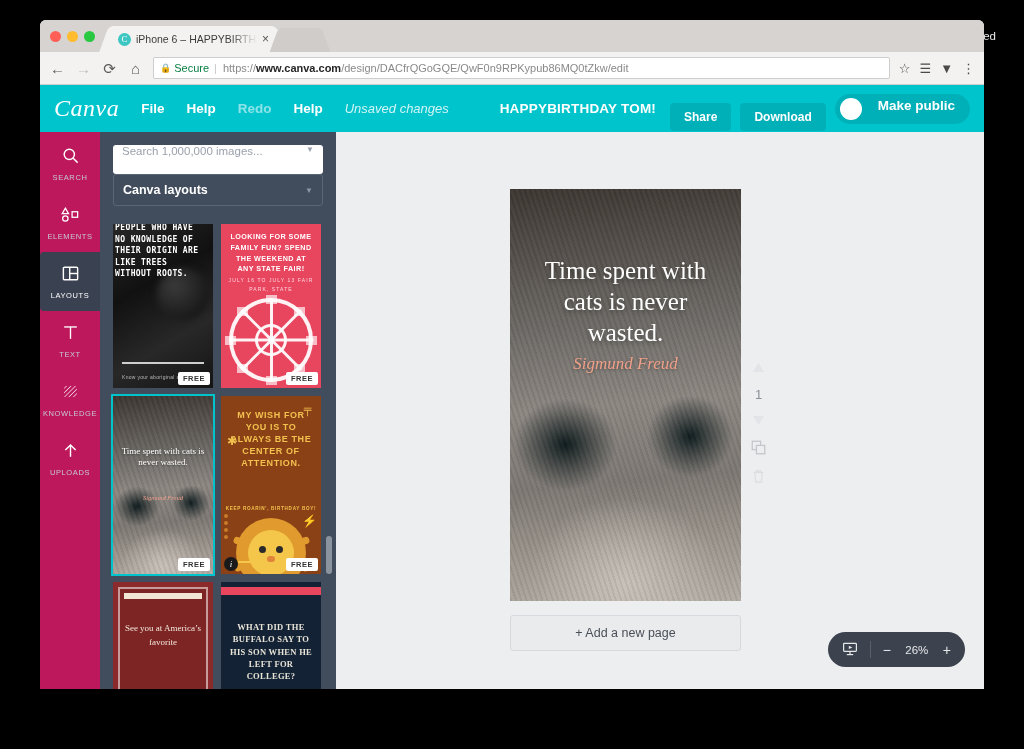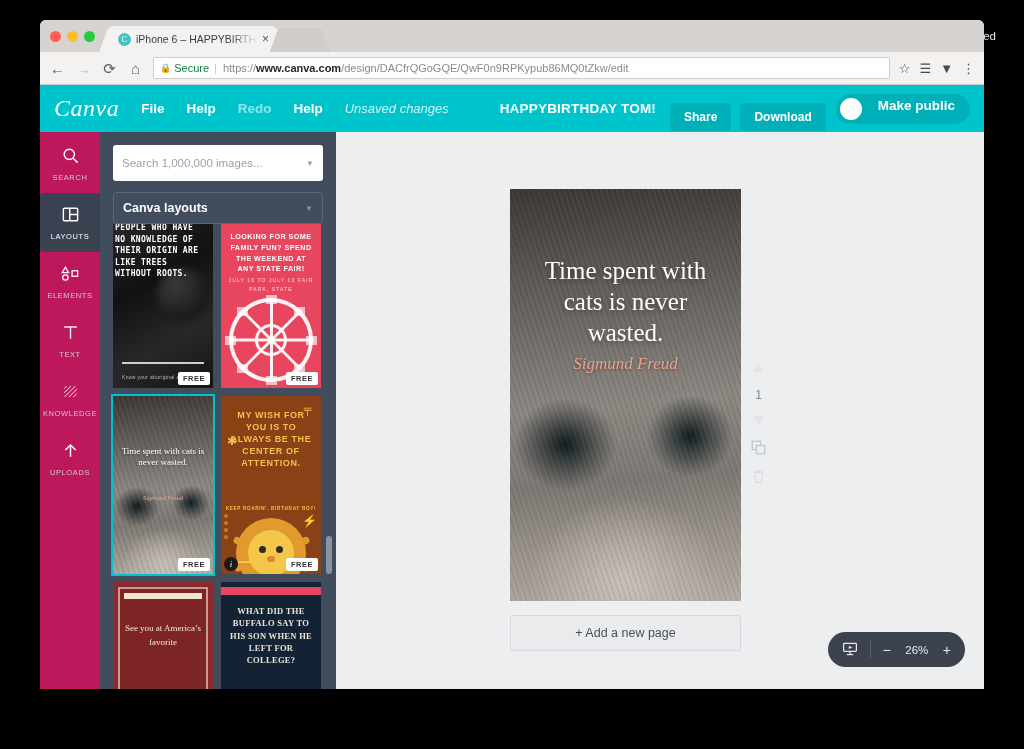--- a/index.html
+++ b/index.html
@@ -146,23 +146,22 @@
   }
   .rail-item.active .rail-label { color: #fff; }
 
   
   .panel {
     width: 236px; flex: 0 0 236px; background: #414c5c;
     position: relative; overflow: hidden;
   }
   .panel-top { padding: 13px 13px 0 13px; }
   .search-box {
-    height: 36px; background: #fff; border-radius: 3px;
-    display: flex; align-items: center; padding: 0 9px;
-    margin-bottom: 11px;
+    height: 29px; background: #fff; border-radius: 3px;
+    display: flex; align-items: flex-start; padding: 0 9px;
   }
   .search-box input {
     flex: 1; border: none; outline: none; font-size: 11.5px;
     color: #6b7280; font-family: inherit; background: transparent;
   }
   .search-box input::placeholder { color: #9aa1ac; }
   .caret { font-size: 8px; color: #9aa1ac; }
   .select-box {
     height: 32px; background: #414c5c; border: 1px solid #5a6676;
     border-radius: 3px; display: flex; align-items: center;
@@ -283,21 +282,21 @@
   .bolt { position:absolute; color:#f2c14e; font-size:12px; }
 
   
   .t5 { background:#8b2a2a; }
   .t5 .inner { position:absolute; inset:5px; border:2px solid #c99a9a; background:#7d2525; }
   .t5 .bar { position:absolute; left:11px; right:11px; top:11px; height:6px; background:#f0e6d2; }
   .t5 .q { top:40px; color:#f2e8d8; font-family:"Liberation Serif", serif;
     font-size:9px; line-height:1.55; }
   .t6 { background:#132234; }
   .t6 .topbar { position:absolute; left:0; right:0; top:5px; height:8px; background:#e8455f; }
-  .t6 .q { top:23px; color:#e8e4d8; font-family:"Liberation Serif", serif;
+  .t6 .q { top:39px; color:#e8e4d8; font-family:"Liberation Serif", serif;
     font-size:8.5px; font-weight:700; line-height:1.45; letter-spacing:.3px; }
 
   .pscroll {
     position:absolute; right:4px; top:404px; width:6px; height:38px;
     background:#8b939f; border-radius:3px; cursor:pointer;
   }
 
   
   .canvas-area { flex: 1; background: #eceef0; position: relative; }
   .design {
@@ -411,39 +410,39 @@
         <div class="rail">
           <div class="rail-item">
             <span class="rail-glyph">
               <svg width="19" height="19" viewBox="0 0 24 24" fill="none" stroke="#ffffff" stroke-width="1.8">
                 <circle cx="10.5" cy="10.5" r="6.5"></circle>
                   <line x1="15.4" y1="15.4" x2="21" y2="21"></line>
               </svg>
             </span>
             <span class="rail-label">SEARCH</span>
           </div>
+          <div class="rail-item">
+            <span class="rail-glyph">
+              <svg width="21" height="19" viewBox="0 0 26 24" fill="none" stroke="#ffffff" stroke-width="1.6">
+                <polygon points="6.5,4 10.5,11 2.5,11"></polygon>
+                  <circle cx="6.5" cy="17" r="3.4"></circle>
+                <rect x="15" y="8.5" width="7" height="7"></rect>
+              </svg>
+            </span>
+            <span class="rail-label">ELEMENTS</span>
+          </div>
           <div class="rail-item active">
             <span class="rail-glyph">
               <svg width="19" height="19" viewBox="0 0 24 24" fill="none" stroke="#ffffff" stroke-width="1.8">
                 <rect x="3" y="4" width="18" height="16" rx="1.5"></rect>
                   <line x1="11" y1="4" x2="11" y2="20"></line>
                 <line x1="11" y1="12" x2="21" y2="12"></line>
               </svg>
             </span>
             <span class="rail-label">LAYOUTS</span>
-          </div>
-          <div class="rail-item">
-            <span class="rail-glyph">
-              <svg width="21" height="19" viewBox="0 0 26 24" fill="none" stroke="#ffffff" stroke-width="1.6">
-                <polygon points="6.5,4 10.5,11 2.5,11"></polygon>
-                  <circle cx="6.5" cy="17" r="3.4"></circle>
-                <rect x="15" y="8.5" width="7" height="7"></rect>
-              </svg>
-            </span>
-            <span class="rail-label">ELEMENTS</span>
           </div>
           <div class="rail-item">
             <span class="rail-glyph">
               <svg width="19" height="19" viewBox="0 0 24 24" fill="none" stroke="#ffffff" stroke-width="1.7">
                 <line x1="4" y1="5" x2="20" y2="5"></line>
                   <line x1="12" y1="5" x2="12" y2="20"></line>
               </svg>
             </span>
             <span class="rail-label">TEXT</span>
           </div>

